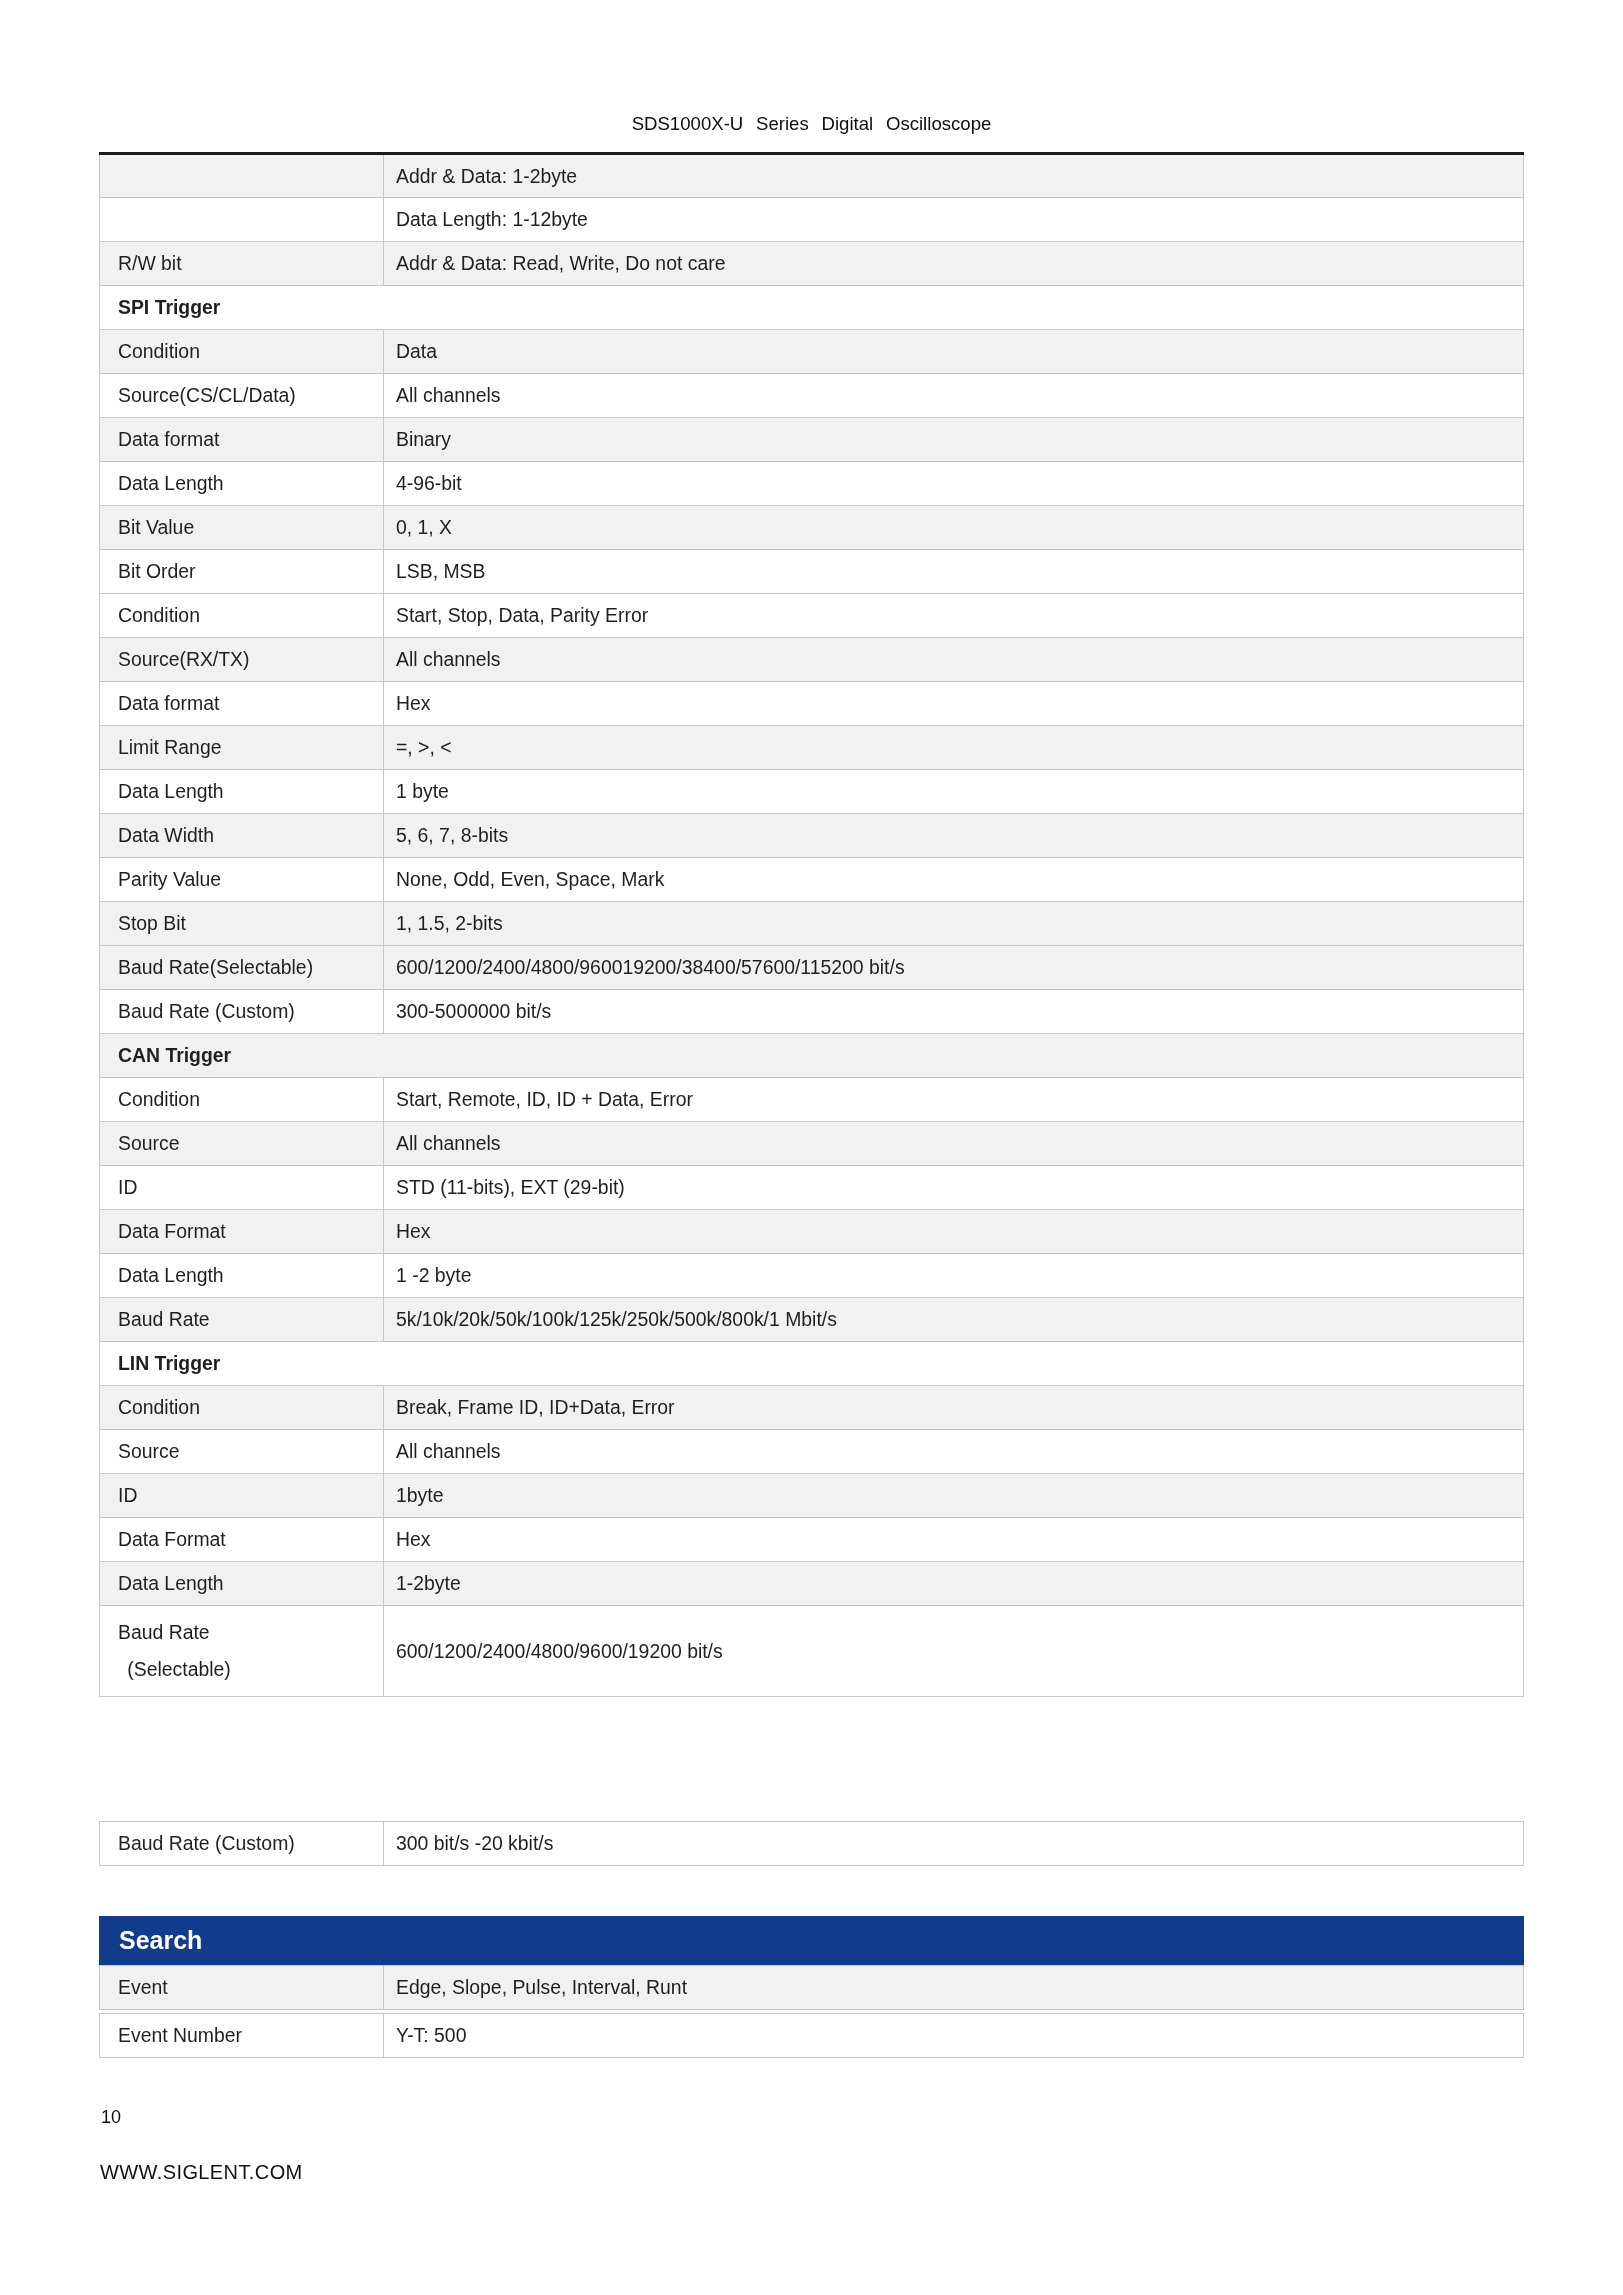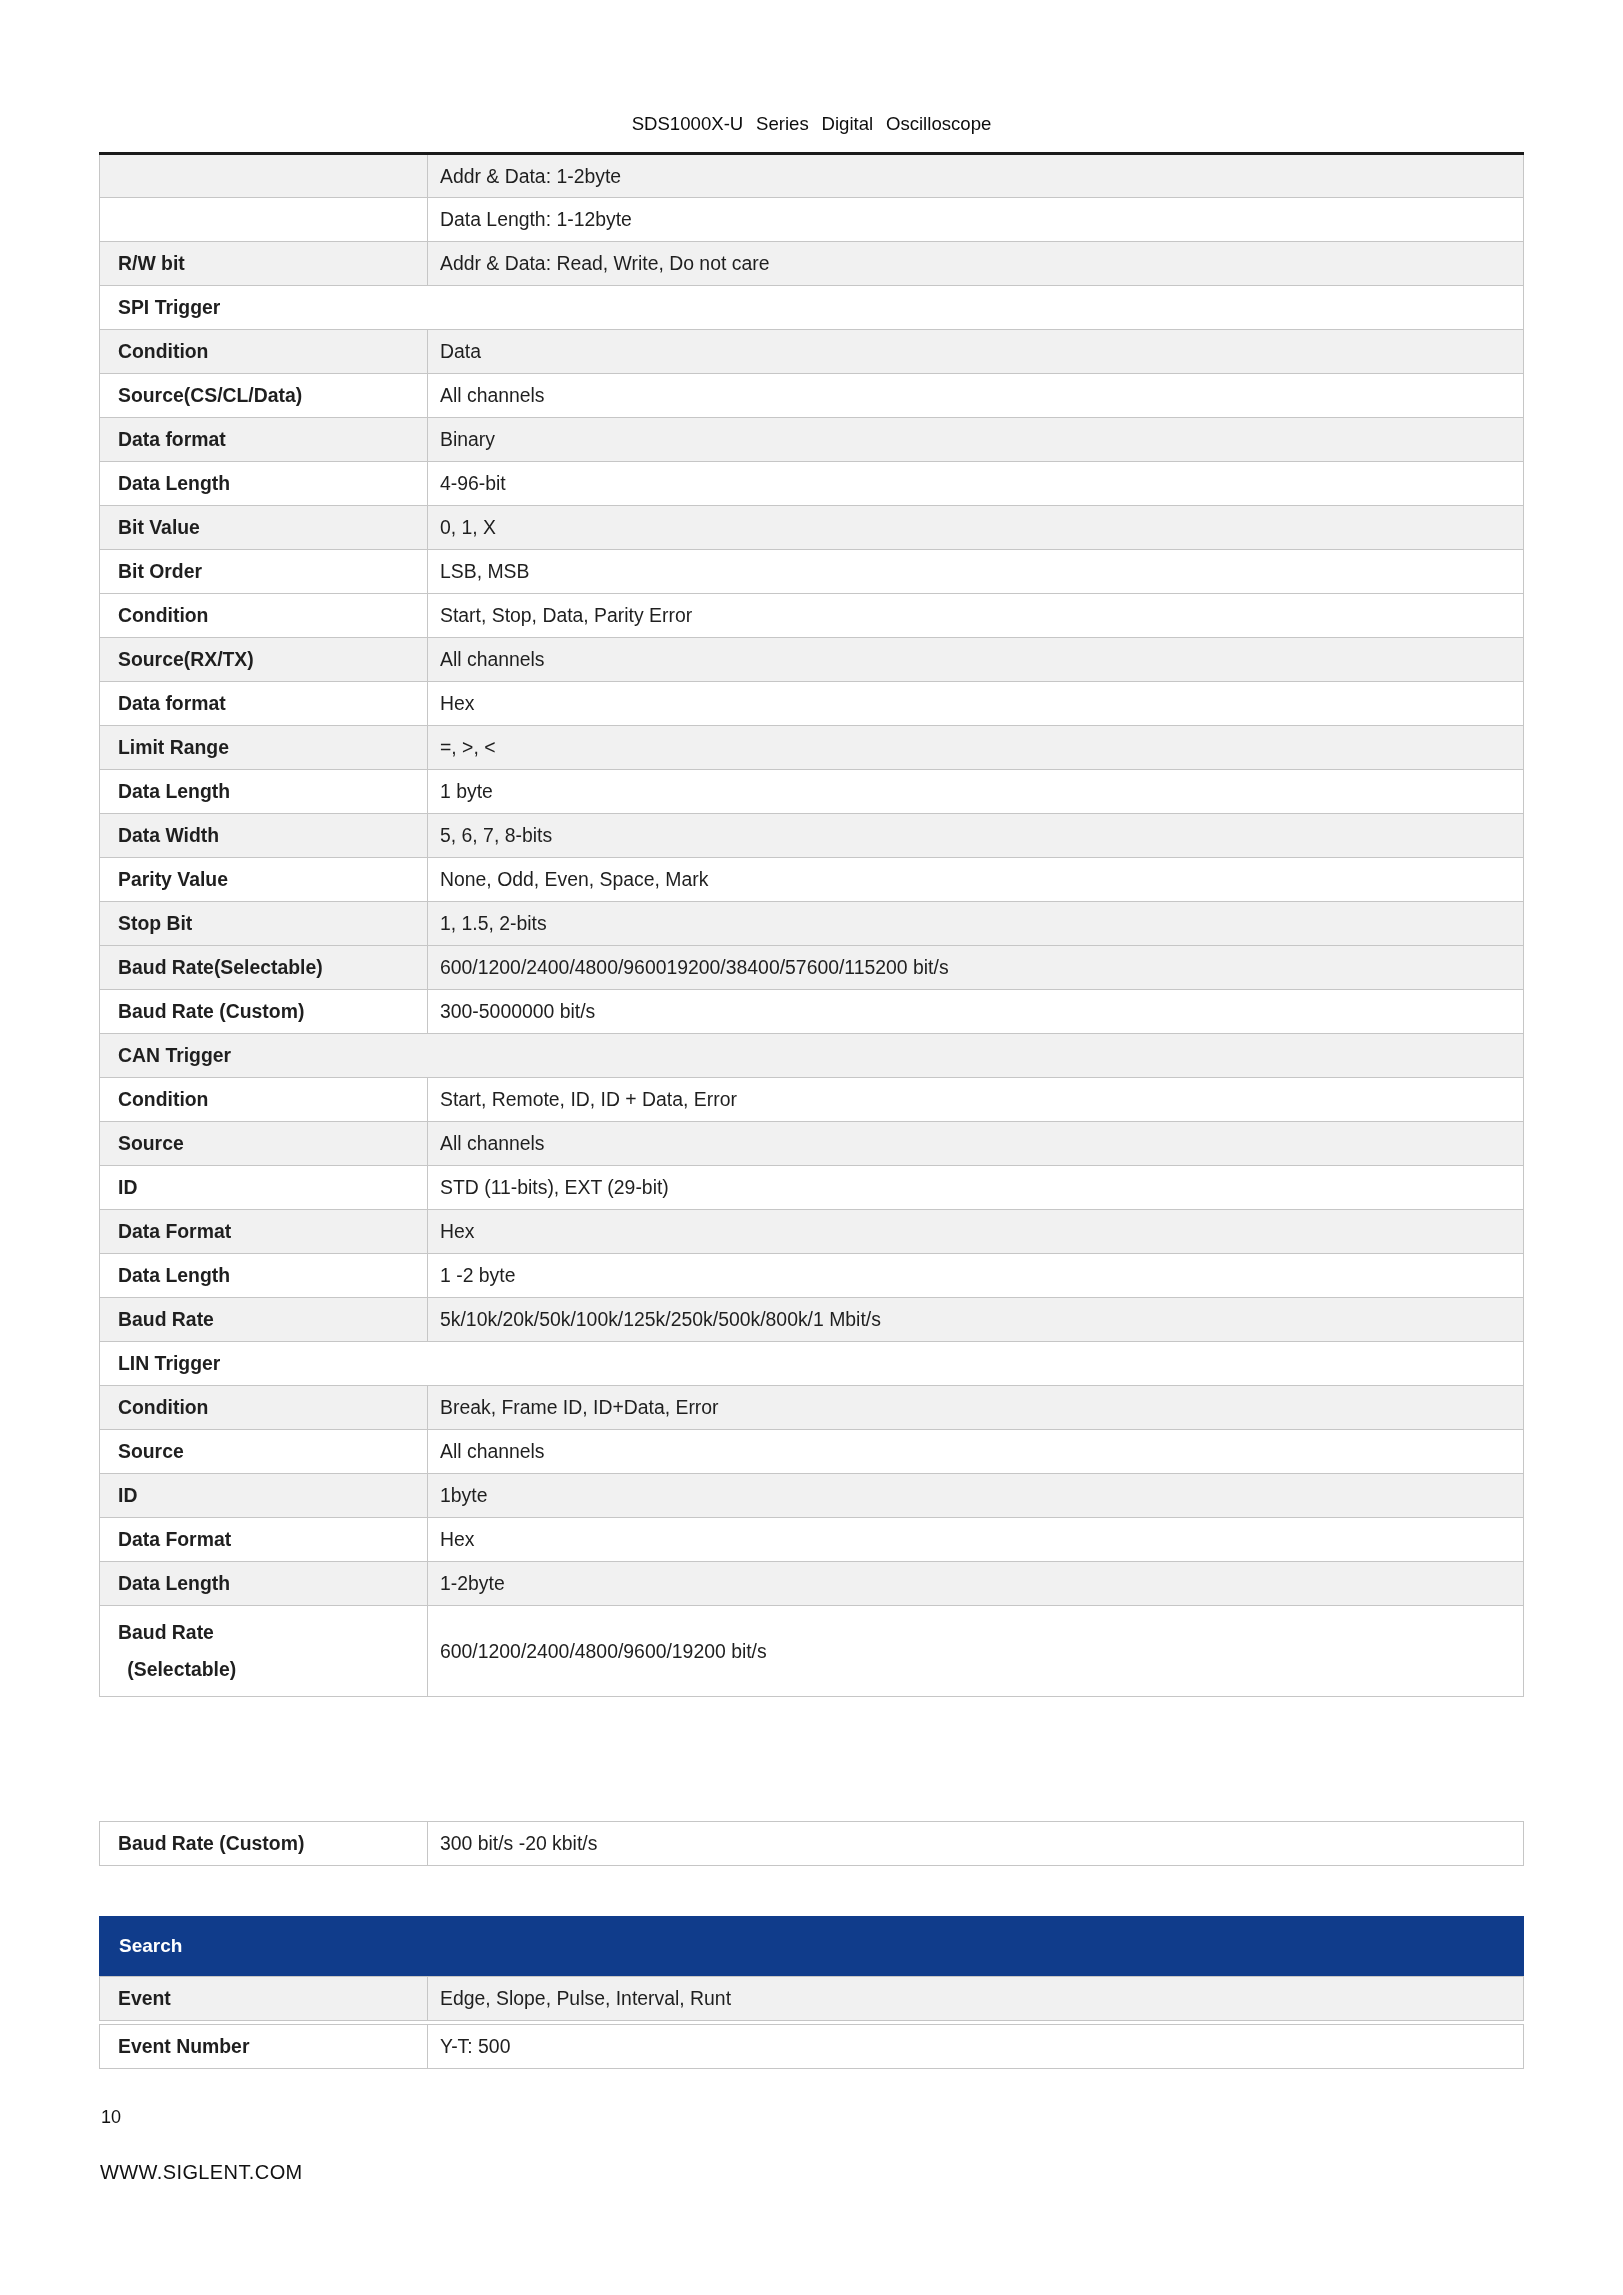--- a/index.html
+++ b/index.html
@@ -13,33 +13,33 @@
     position:absolute; left:99px; top:113px; width:1425px;
     text-align:center; font-size:18.6px; color:#0d0d0d; word-spacing:7.6px;
   }
   .abs { position:absolute; left:99px; width:1425px; }
   table { border-collapse:collapse; width:100%; table-layout:fixed; }
   td {
     border:0.8px solid var(--bline); height:44px; vertical-align:middle;
     font-size:19.4px; color:#1f1f1f; background:#ffffff;
     padding:0 8.5px 0 12px; overflow:hidden; white-space:nowrap;
   }
-  td.label { width:328px; padding-left:18px;font-weight:bold; }
+  td.label { width:284px; padding-left:18px; }
   tr.shade td { background:var(--shade); }
   tr.section td { font-weight:bold; padding-left:18px; }
   tr.tall td { height:91px; }
   tr.tall td.label { line-height:37px; }
   .indent { padding-left:9.3px; }
   #t1 { border-top:3.4px solid var(--rule); }
   #main-table-wrap { top:152px; }
   #continued-table-wrap { top:1821px; }
   #search-section { top:1916px; }
   .search-header {
-    height:60px; background:var(--accent); color:#ffffff;
-    font-size:19px; font-weight:bold; display:flex; align-items:center;
+    height:49px; background:var(--accent); color:#ffffff;
+    font-size:25px; font-weight:bold; display:flex; align-items:center;
     padding-left:20px;
   }
   .tbl-gap { height:2.5px; }
   .page-num { position:absolute; left:101px; top:2107px; font-size:18px; color:#111; }
   .site { position:absolute; left:100px; top:2161px; font-size:20px; letter-spacing:0.4px; color:#111; }
 </style>
 </head>
 <body style="--accent: #103c8b; --shade: #f1f1f1; --bline: #c6c6c6; --rule: #1a1a1a;">
 
 <div class="doc-header">

